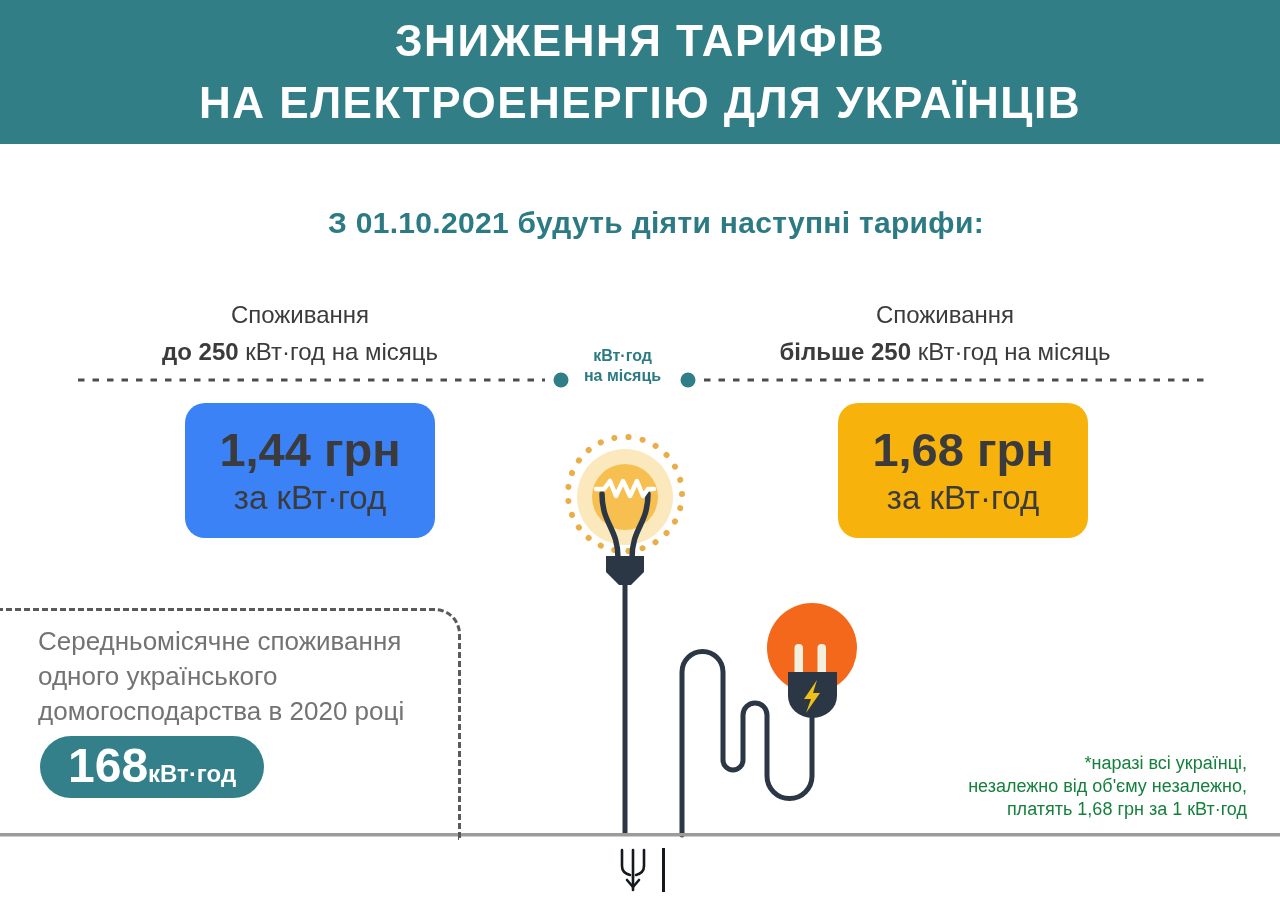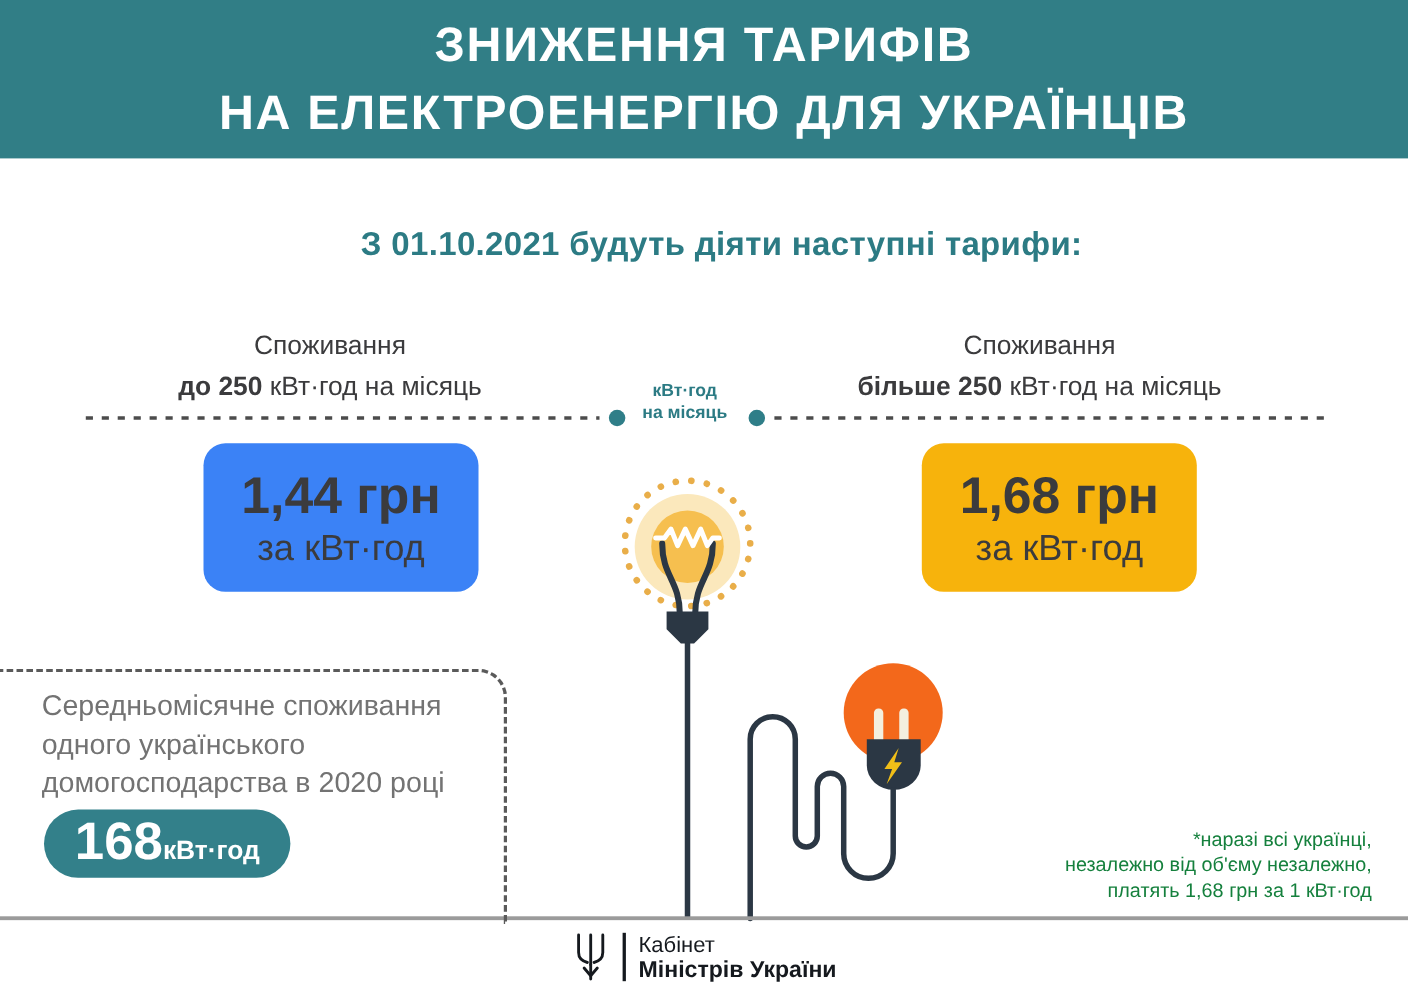--- a/index.html
+++ b/index.html
@@ -171,19 +171,15 @@
     <svg width="34" height="46" viewBox="0 0 34 46">
       <g fill="none" stroke="#15191E" stroke-width="2.6" stroke-linecap="round" stroke-linejoin="round">
         <path d="M6,3 V19 Q6,26 14,28"></path>
         <path d="M28,3 V19 Q28,26 20,28"></path>
         <path d="M17,3 V30"></path>
         <path d="M11,33 L17,40 L23,33"></path>
         <path d="M17,30 V43"></path>
       </g>
     </svg>
     <div class="logo-divider"></div>
-    <div class="org">
-      <div class="org1">Кабінет</div>
-      <div class="org2">Міністрів України</div>
-    </div>
   </div>
 
 </div>
 
 </body></html>

